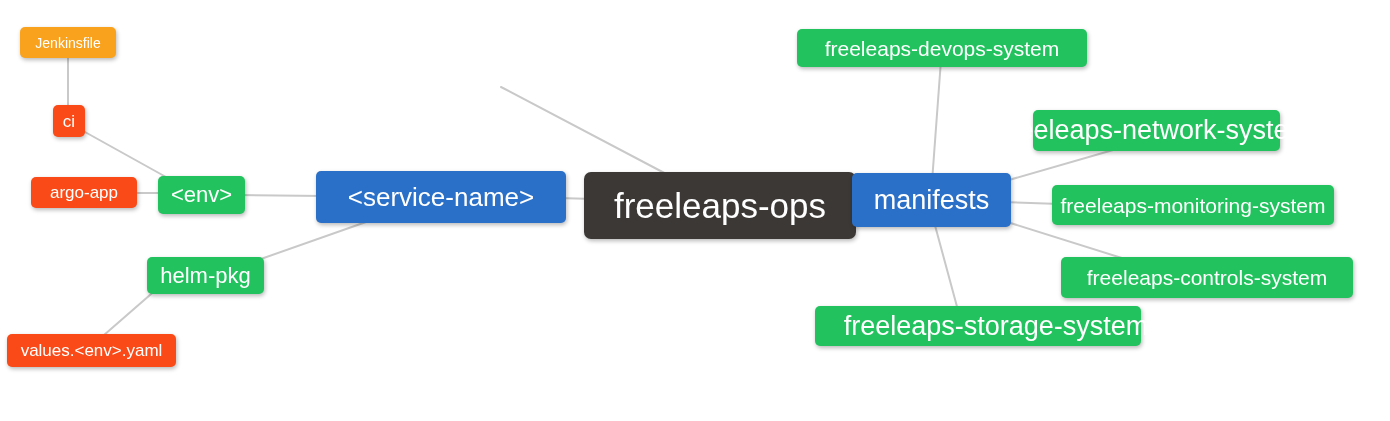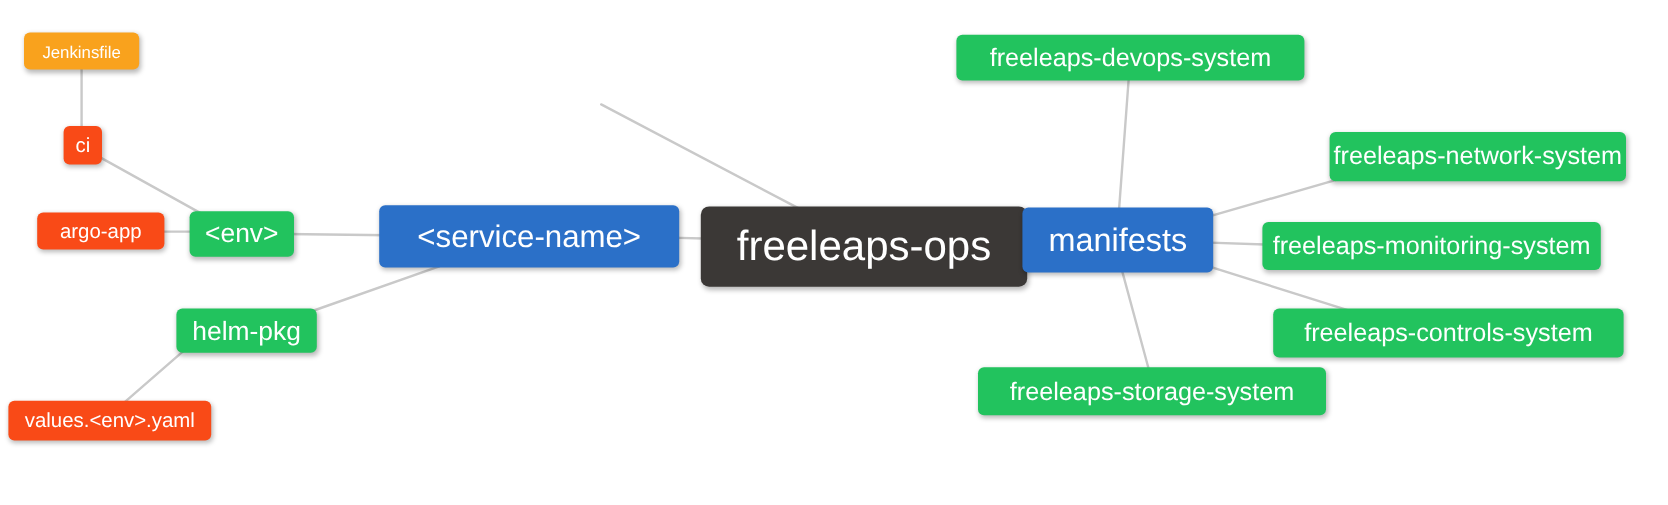--- a/index.html
+++ b/index.html
@@ -59,21 +59,21 @@
   <div class="node" style="left: 53px; top: 105px; width: 32px; height: 32px; font-size: 17px; background-color: rgb(249, 74, 23);">ci</div>
 
   <div class="node" style="left: 31px; top: 177px; width: 106px; height: 31px; font-size: 17px; background-color: rgb(249, 74, 23);">argo-app</div>
 
   <div class="node" style="left: 7px; top: 334px; width: 169px; height: 33px; font-size: 17px; background-color: rgb(249, 74, 23);">values.&lt;env&gt;.yaml</div>
 
   <div class="node" style="left: 20px; top: 27px; width: 96px; height: 31px; font-size: 14px; background-color: rgb(249, 162, 29);">Jenkinsfile</div>
 
   <div class="node" style="left: 797px; top: 29px; width: 290px; height: 38px; font-size: 21px; background-color: rgb(34, 195, 94);">freeleaps-devops-system</div>
 
-  <div class="node" style="left: 1108px; top: 110px; width: 247px; height: 41px; font-size: 21px; background-color: rgb(34, 195, 94);">freeleaps-network-system</div>
+  <div class="node" style="left: 1033px; top: 110px; width: 247px; height: 41px; font-size: 27px; background-color: rgb(34, 195, 94);">freeleaps-network-system</div>
 
   <div class="node" style="left: 1052px; top: 185px; width: 282px; height: 40px; font-size: 21px; background-color: rgb(34, 195, 94); text-align: right;">freeleaps-monitoring-system</div>
 
   <div class="node" style="left: 1061px; top: 257px; width: 292px; height: 41px; font-size: 21px; background-color: rgb(34, 195, 94);">freeleaps-controls-system</div>
 
-  <div class="node" style="left: 815px; top: 306px; width: 290px; height: 40px; font-size: 21px; background-color: rgb(34, 195, 94);">freeleaps-storage-system</div>
+  <div class="node" style="left: 815px; top: 306px; width: 290px; height: 40px; font-size: 27px; background-color: rgb(34, 195, 94); padding-left: 36px;">freeleaps-storage-system</div>
 
 </div>
 
 </body></html>

